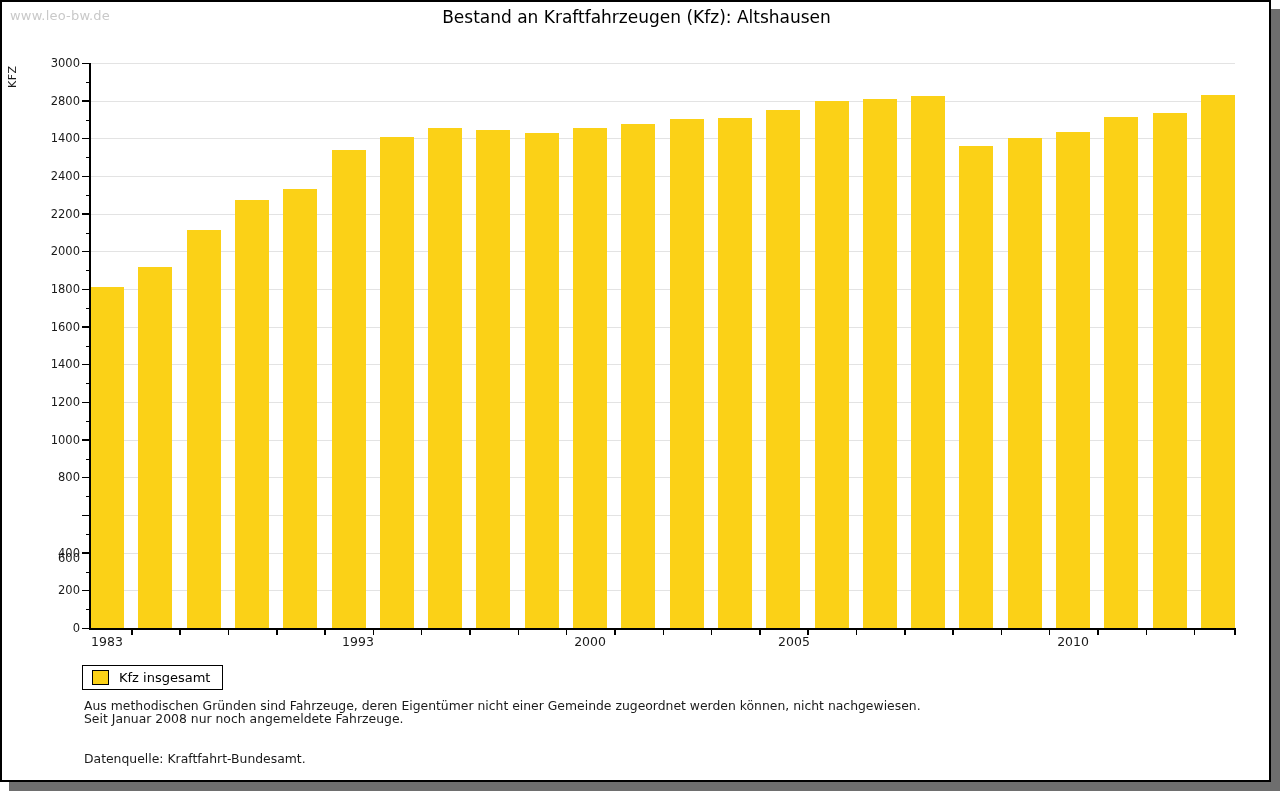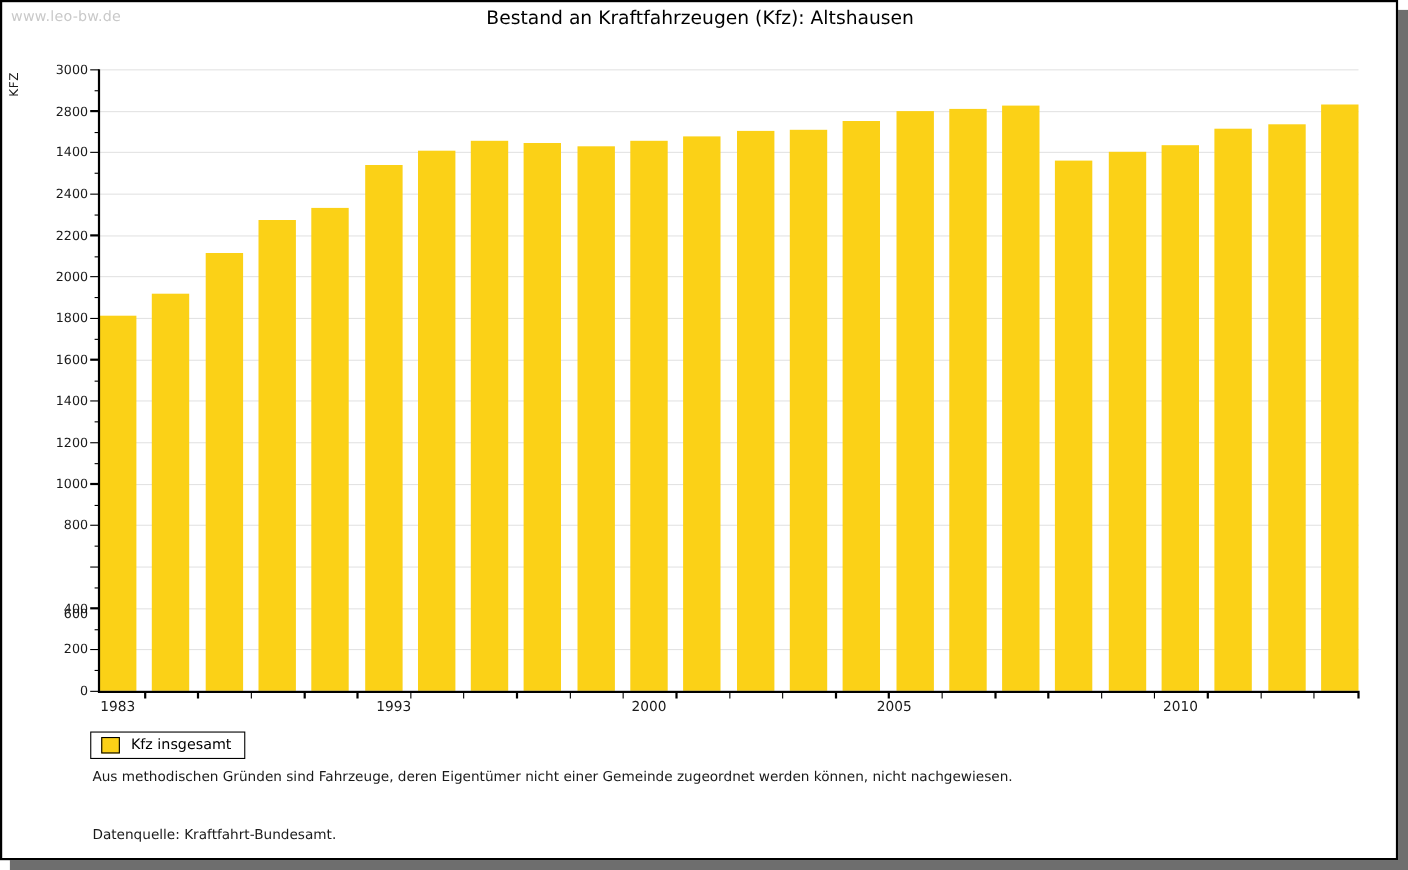--- a/index.html
+++ b/index.html
@@ -187,31 +187,32 @@
       <div class="x-tick" style="left: 950.326px;"></div>
       <div class="x-tick" style="left: 998.63px;"></div>
       <div class="x-tick" style="left: 1046.93px;"></div>
       <div class="x-tick" style="left: 1095.24px;"></div>
       <div class="x-tick" style="left: 1143.54px;"></div>
       <div class="x-tick" style="left: 1191.85px;"></div>
       <div class="x-tick" style="left: 1232px;"></div>
       <div class="x-tick-label" style="left: 105px;">1983</div>
       <div class="x-tick-label" style="left: 356px;">1993</div>
       <div class="x-tick-label" style="left: 588.043px;">2000</div>
-      <div class="x-tick-label" style="left: 811px;">2005</div>
+      <div class="x-tick-label" style="left: 792px;">2005</div>
       <div class="x-tick-label" style="left: 1071.09px;">2010</div>
     </div>
 
   <div class="y-axis-line"></div>
   <div class="x-axis-line"></div>
 
   <div class="legend-box">
     <span class="legend-swatch"></span>
     <span class="legend-label">Kfz insgesamt</span>
   </div>
 
   <div class="footnotes">
     <div>Aus methodischen Gründen sind Fahrzeuge, deren Eigentümer nicht einer Gemeinde zugeordnet werden können, nicht nachgewiesen.</div>
+    <div>Seit Januar 2008 nur noch angemeldete Fahrzeuge.</div>
   </div>
 
   <div class="source-line">Datenquelle: Kraftfahrt-Bundesamt.</div>
 
 </div>
 
 </body></html>

